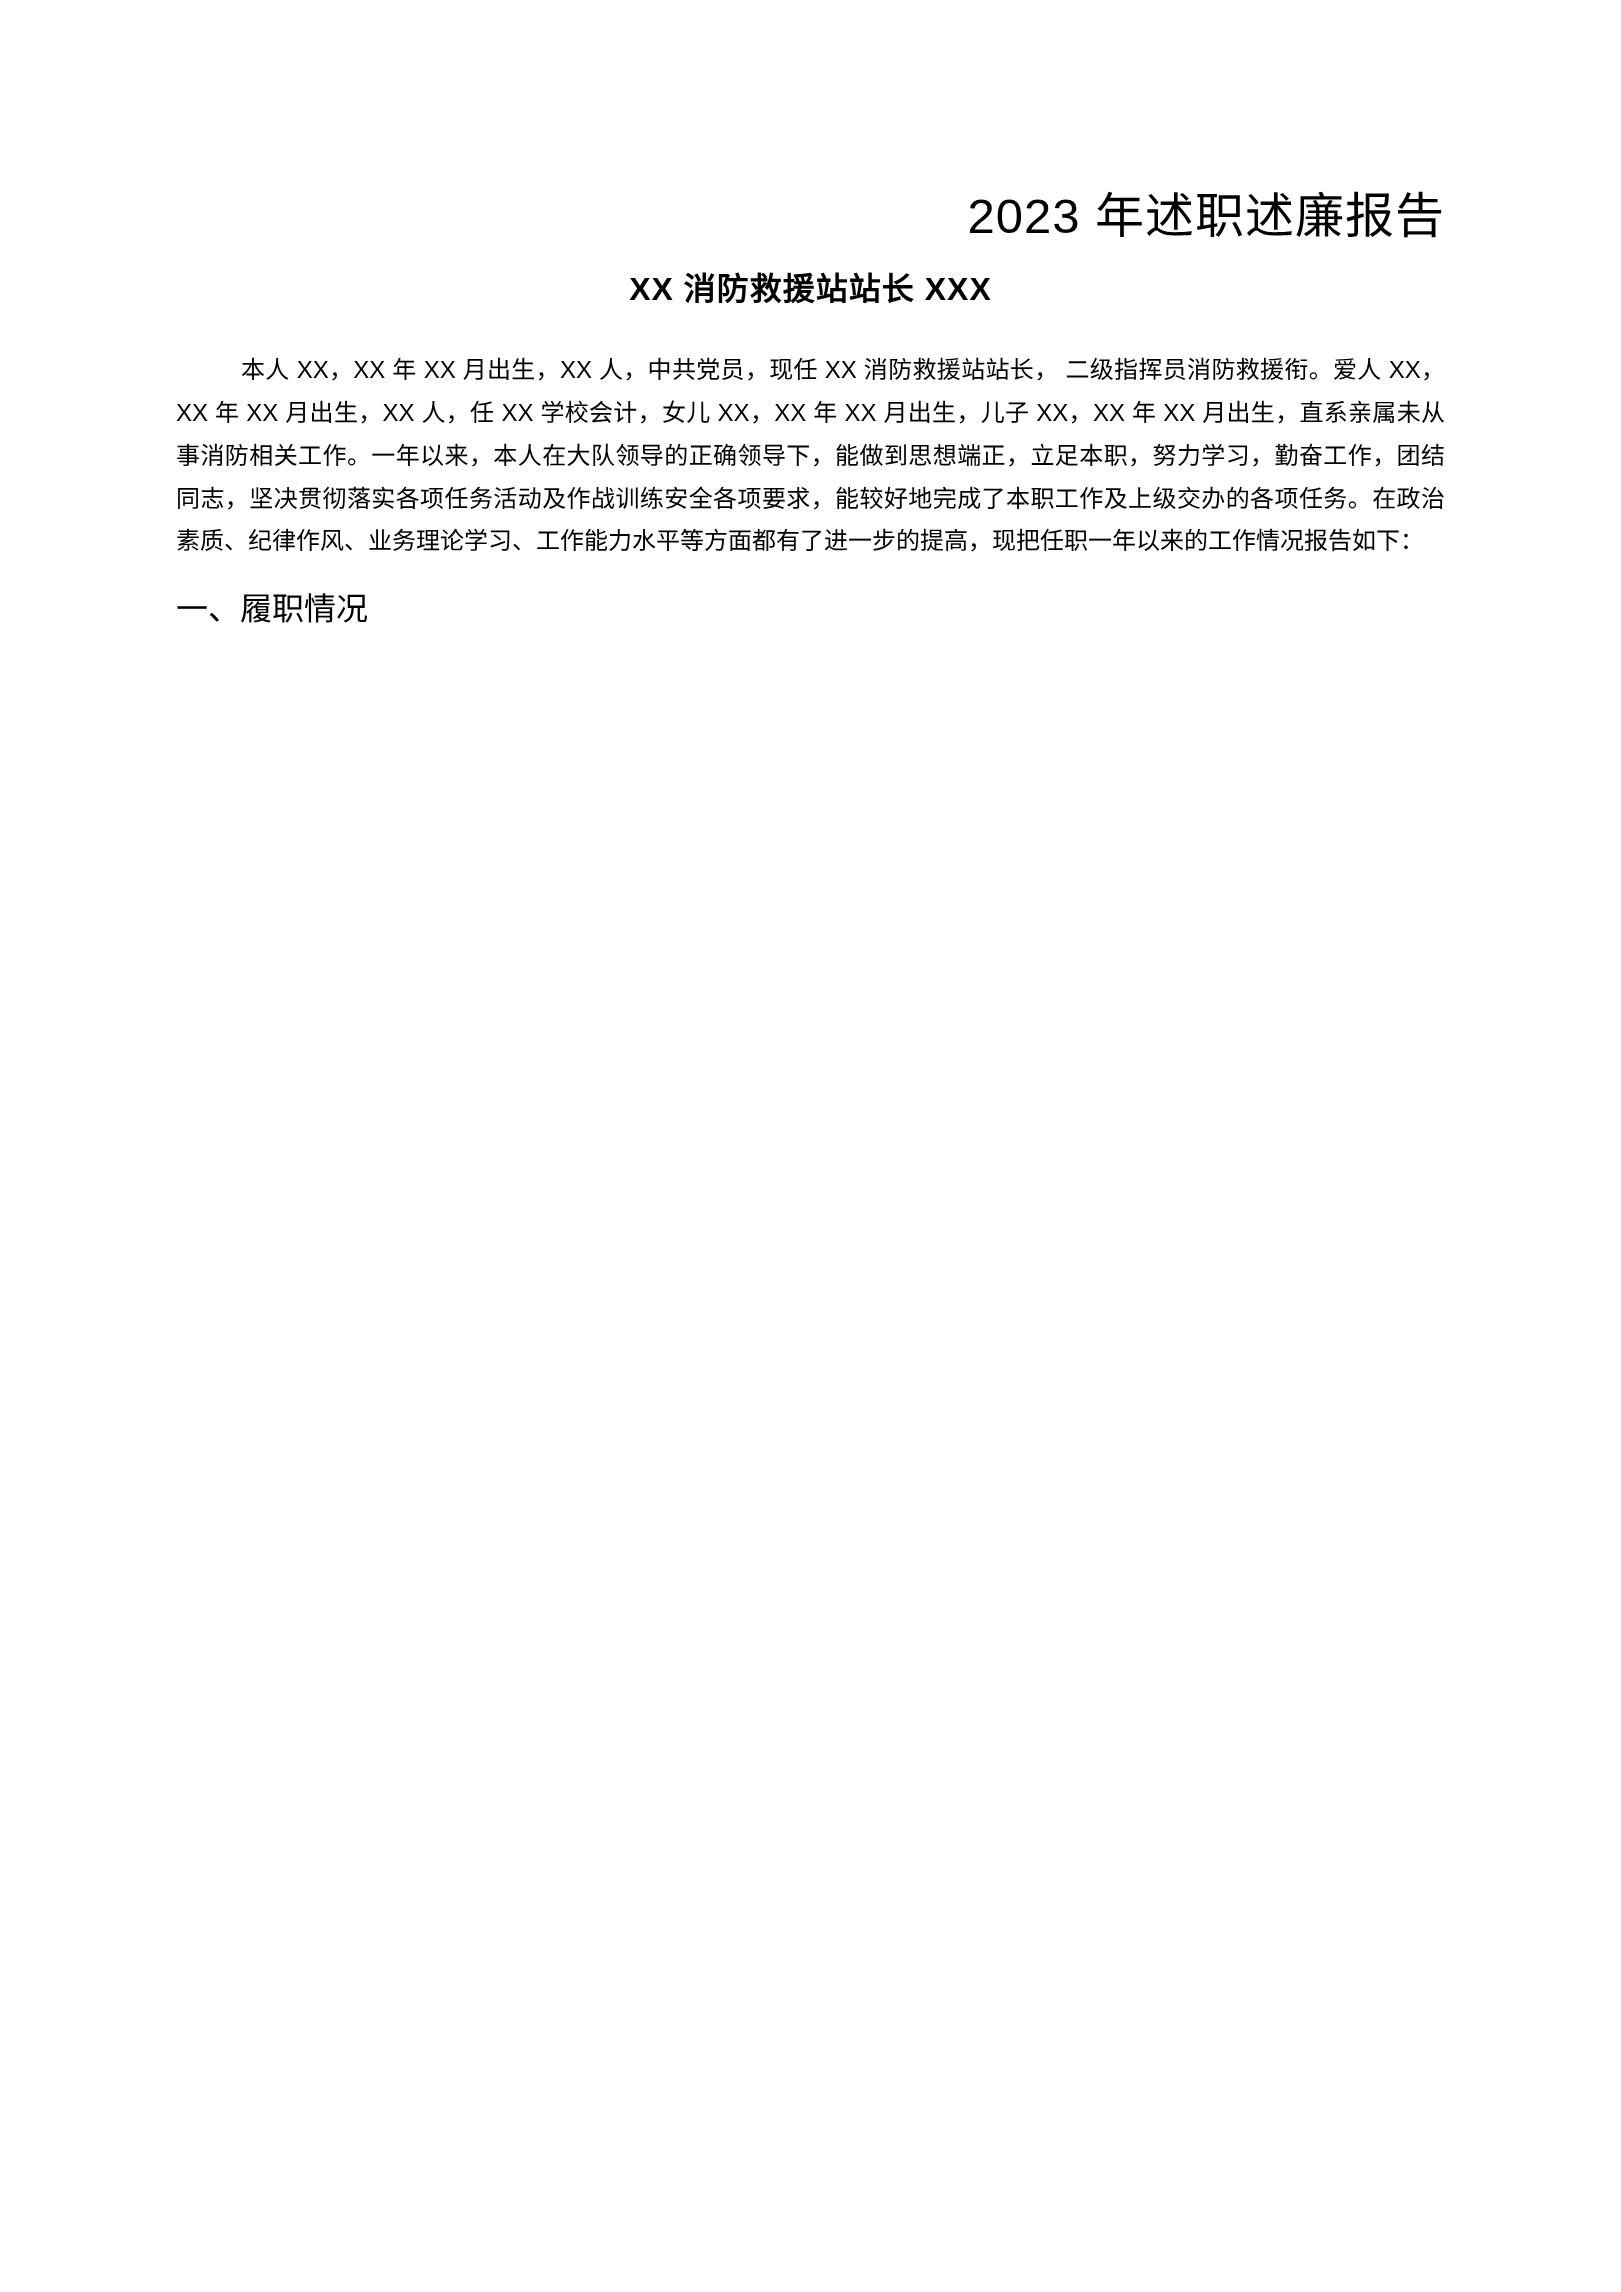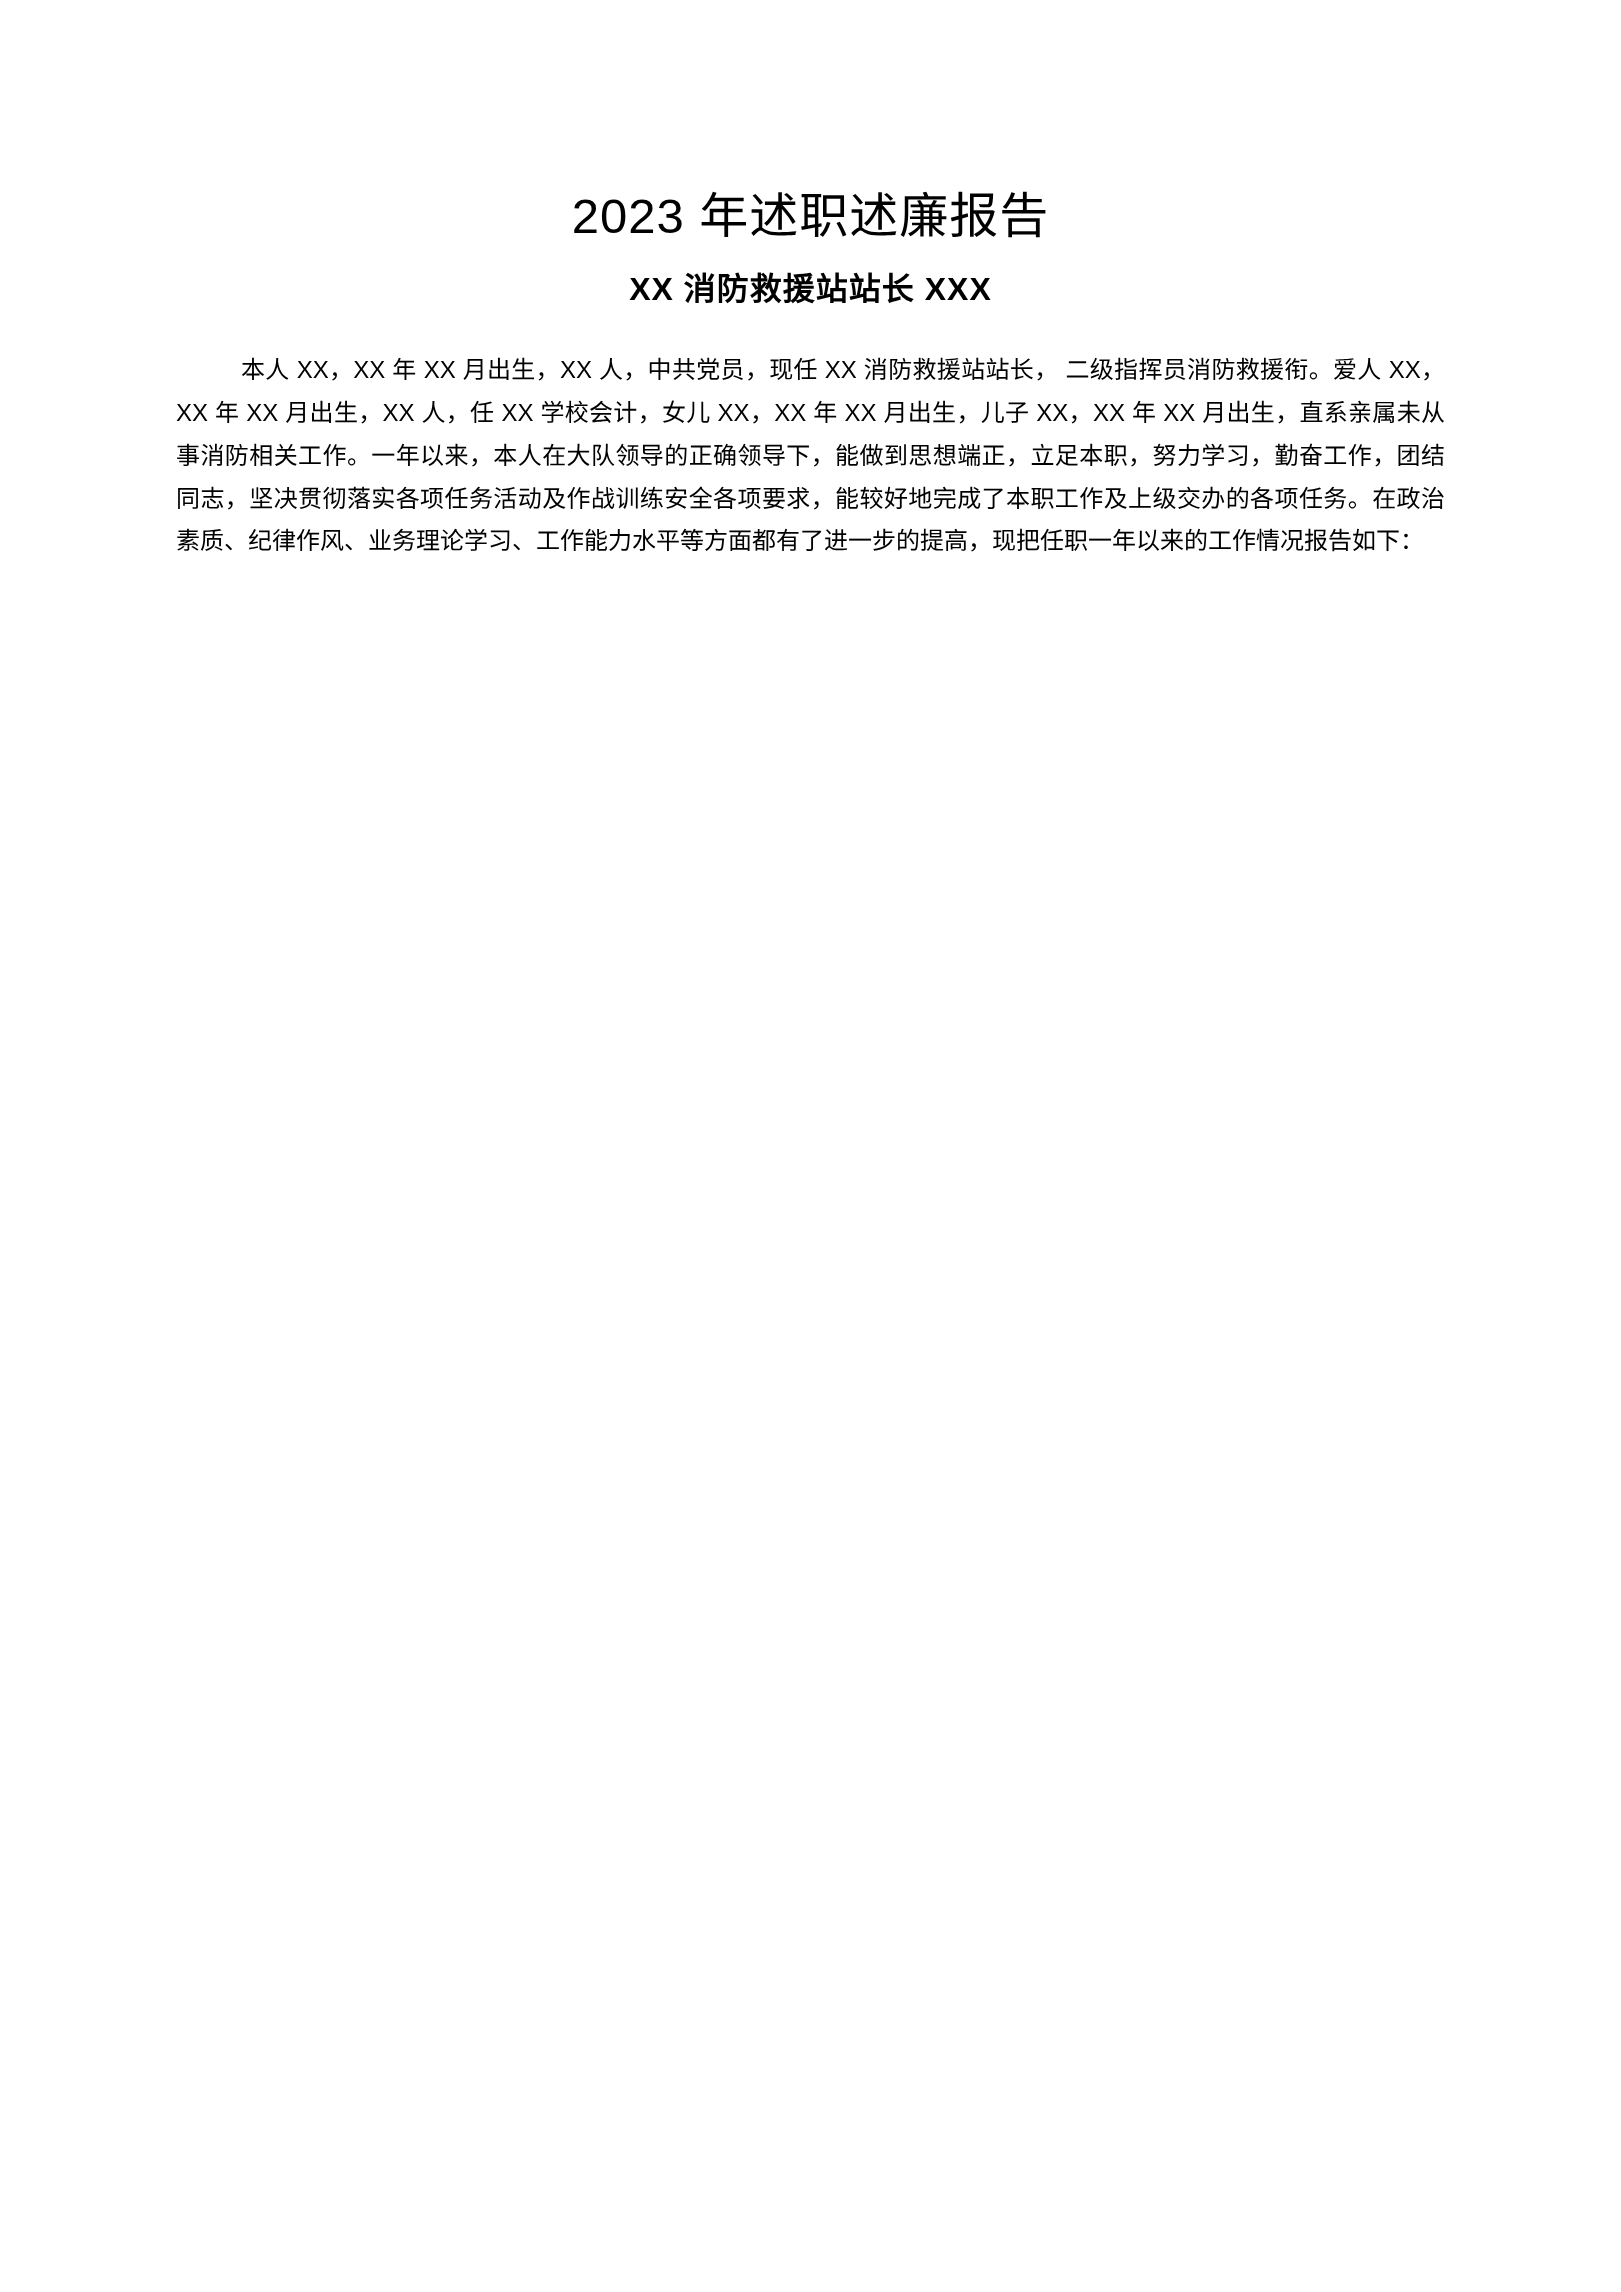--- a/index.html
+++ b/index.html
@@ -17,21 +17,21 @@
   .page {
     box-sizing: border-box;
     width: 1621px;
     height: 2293px;
     padding: 186px 176px 118px 176px;
     background: #ffffff;
   }
   .doc-title {
     font-size: 49px;
     line-height: 1.25;
-    text-align: center;
+    text-align: right;
     letter-spacing: 1px;
     margin: 0 0 21.6px 0;
     font-weight: normal;
   }
   .doc-subtitle {
     font-size: 32px;
     line-height: 1.3;
     text-align: center;
     letter-spacing: 1px;
     margin: 0 0 39px 0;
@@ -72,16 +72,17 @@
 
 <div class="page">
 
   <h1 class="doc-title">2023 年述职述廉报告</h1>
 
   <div class="doc-subtitle">XX 消防救援站站长  XXX</div>
 
 
   <p class="body-para">本人 XX，XX 年 XX 月出生，XX 人，中共党员，现任 XX 消防救援站站长， 二级指挥员消防救援衔。爱人 XX，XX 年 XX 月出生，XX 人，任 XX 学校会计，女儿 XX，XX 年 XX 月出生，儿子 XX，XX 年 XX 月出生，直系亲属未从事消防相关工作。一年以来，本人在大队领导的正确领导下，能做到思想端正，立足本职，努力学习，勤奋工作，团结同志，坚决贯彻落实各项任务活动及作战训练安全各项要求，能较好地完成了本职工作及上级交办的各项任务。在政治素质、纪律作风、业务理论学习、工作能力水平等方面都有了进一步的提高，现把任职一年以来的工作情况报告如下：</p>
 
+  <p class="section-heading">一、履职情况</p>
 
 
 </div>
 
 
 </body></html>

